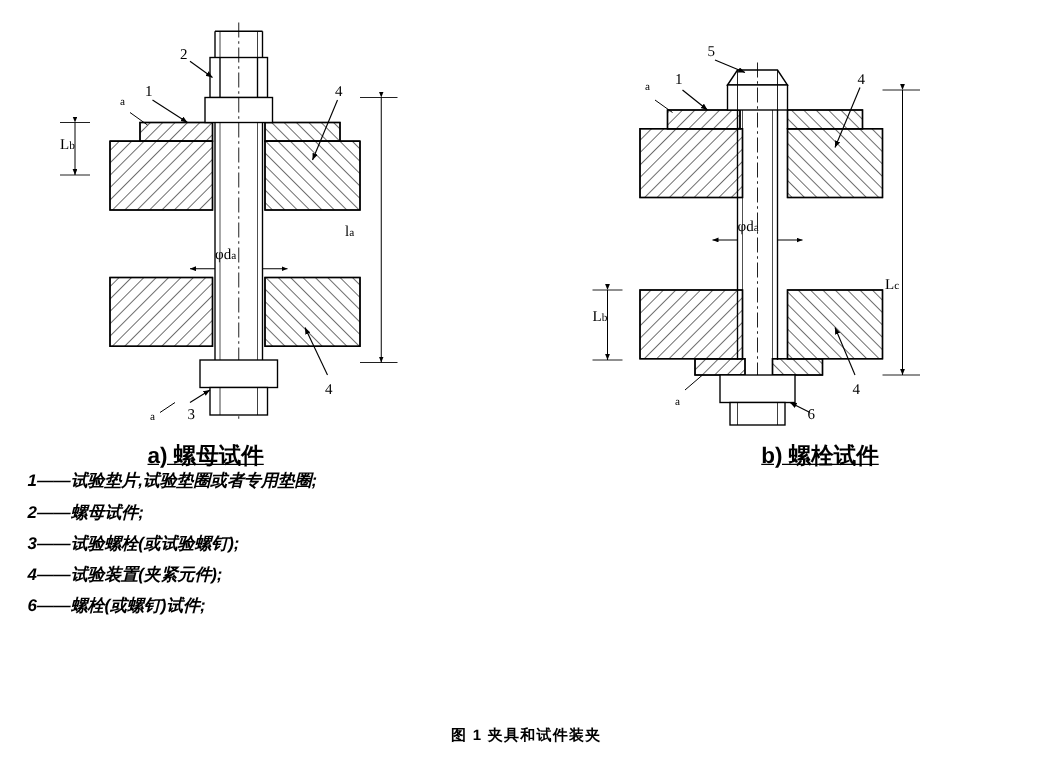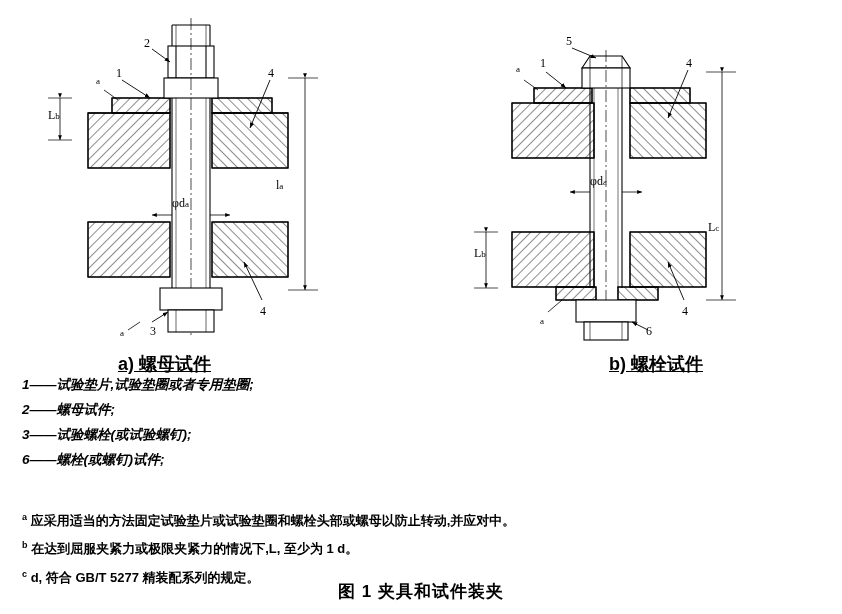--- a/index.html
+++ b/index.html
@@ -51,21 +51,21 @@
     font-family:"Liberation Sans", sans-serif;
     font-weight:bold;
   }
   .notes div{white-space:nowrap;}
   .sup{font-size:9px;vertical-align:super;}
 
   .figtitle{
     position:absolute;
     left:0;top:580px;width:842px;
     text-align:center;
-    font-size:17px;
+    font-size:12px;
     font-weight:bold;
     font-family:"Liberation Sans", sans-serif;
     letter-spacing:1px;
   }
 
   
   .lbl{
     position:absolute;
     font-size:12px;
     font-family:"Liberation Serif", serif;
@@ -245,23 +245,19 @@
     <span class="lbl lbl-it" style="left:590px;top:174px;">φd<span class="lbl-small" style="position:static;">a</span></span>
   </div>
 
   <div class="caption cap-a">a) 螺母试件</div>
   <div class="caption cap-b">b) 螺栓试件</div>
 
   <div class="legend">
     <div>1——试验垫片,试验垫圈或者专用垫圈;</div>
     <div>2——螺母试件;</div>
     <div>3——试验螺栓(或试验螺钉);</div>
+    <div>4——试验装置(夹紧元件);</div>
     <div>6——螺栓(或螺钉)试件;</div>
   </div>
 
-  <div class="notes">
-    <div><span class="sup">a</span> <span>应采用适当的方法固定试验垫片或试验垫圈和螺栓头部或螺母以防止转动,并应对中。</span></div>
-    <div><span class="sup">b</span> <span>在达到屈服夹紧力或极限夹紧力的情况下,L, 至少为 1 d。</span></div>
-    <div><span class="sup">c</span> <span>d, 符合 GB/T 5277 精装配系列的规定。</span></div>
-  </div>
 
   <div class="figtitle">图 1  夹具和试件装夹</div>
 </div>
 
 </body></html>

